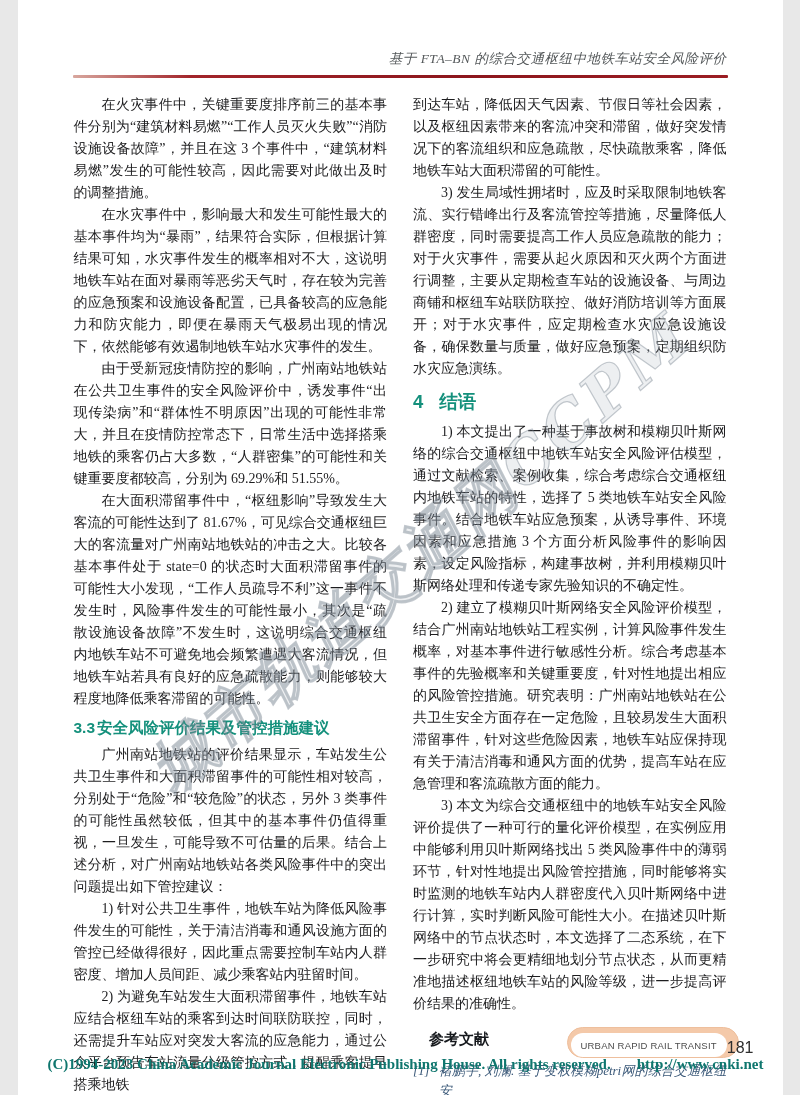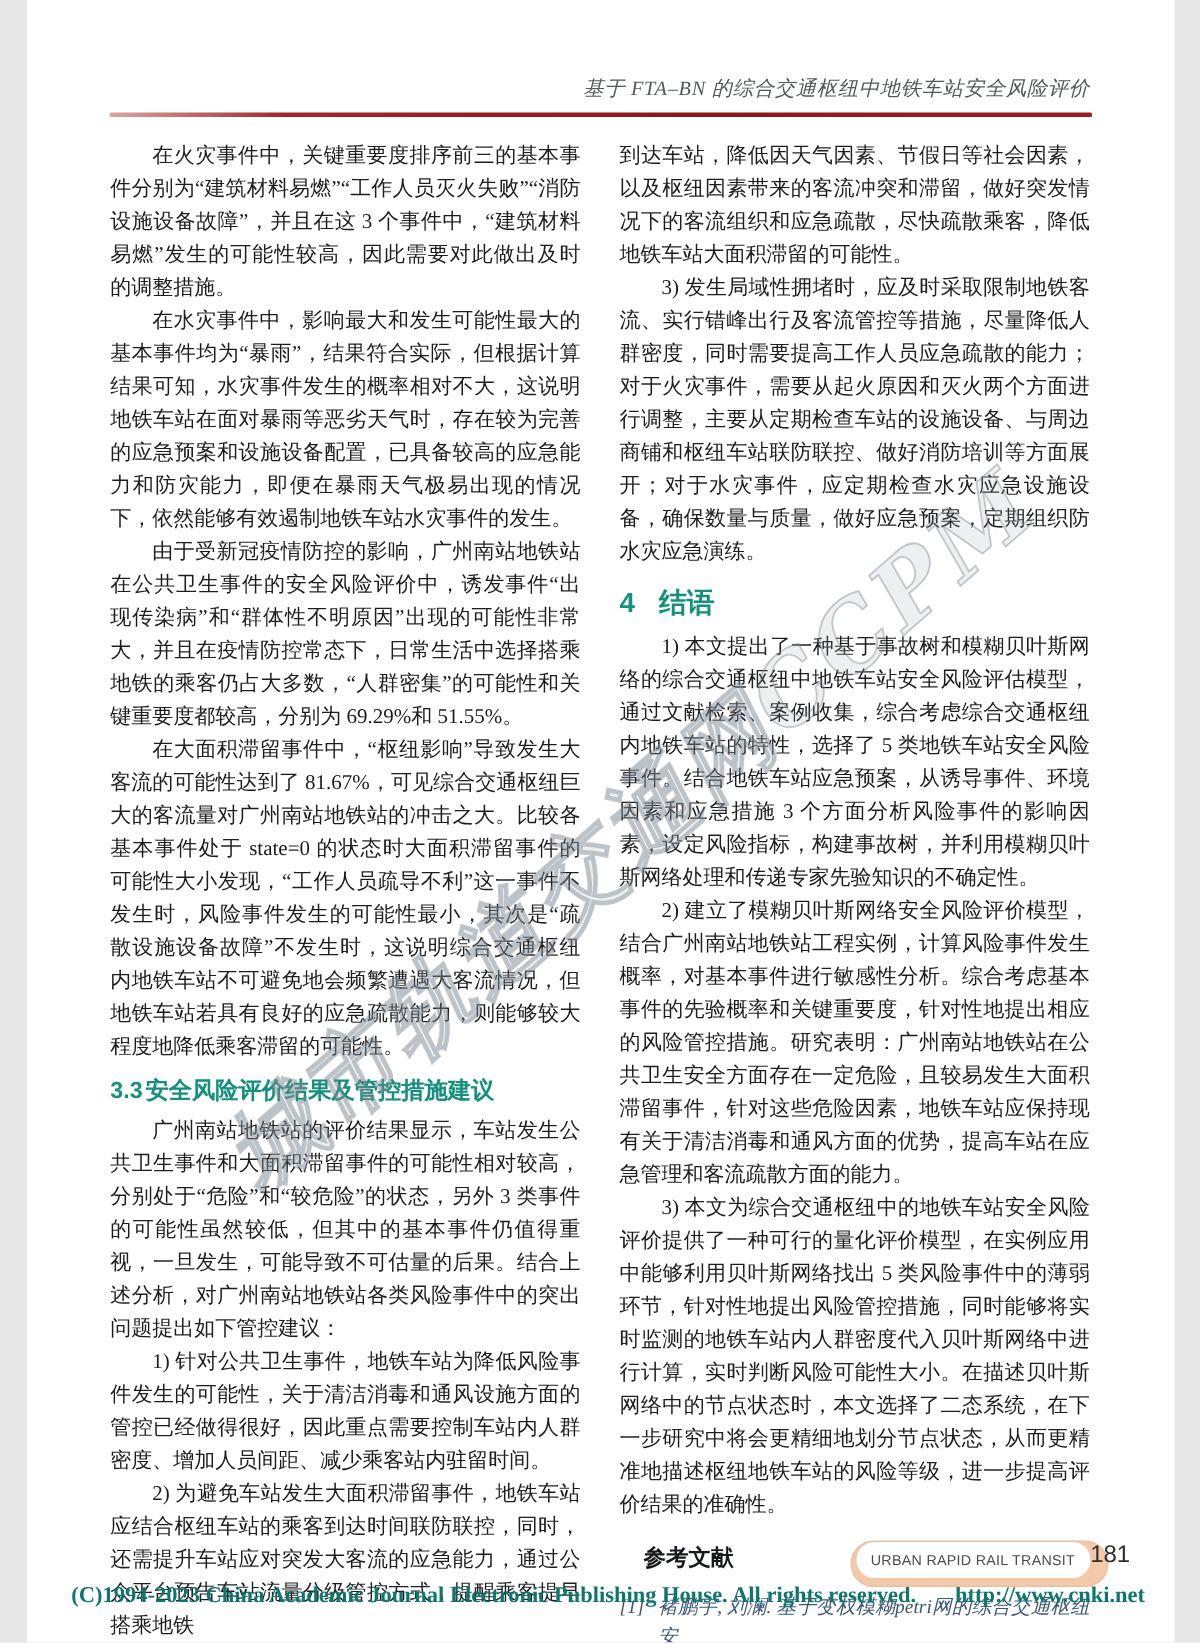--- a/index.html
+++ b/index.html
@@ -52,21 +52,21 @@
     font-size:62px; font-weight:bold; font-style:italic; letter-spacing:4px;
     color:rgba(145,155,165,0.16);
     -webkit-text-stroke:1.2px rgba(120,132,142,0.42);
     white-space:nowrap; pointer-events:none; z-index:3;
     font-family:"DejaVu Serif","Liberation Serif",serif;
   }
   
   .badge {
     position:absolute; top:1027px; right:44px; width:172px; height:31px;
     background:#f4c9a9; border:1px solid #eebf9d; box-sizing:border-box;
-    border-radius:16px; display:flex; align-items:flex-start; z-index:4;
+    border-radius:16px; display:flex; align-items:flex-end; z-index:4;
   }
   .badge-pill {
     background:#ffffff; border-radius:12px; height:24px; margin-left:3px;
     display:flex; align-items:center; padding:0 10px;
     font-family:"Liberation Sans","DejaVu Sans",sans-serif;
     font-size:9.5px; color:#4d4d4d; letter-spacing:0.2px; white-space:nowrap;
   }
   .badge-num {
     flex:1; text-align:center;
     font-family:"Liberation Sans","DejaVu Sans",sans-serif;

